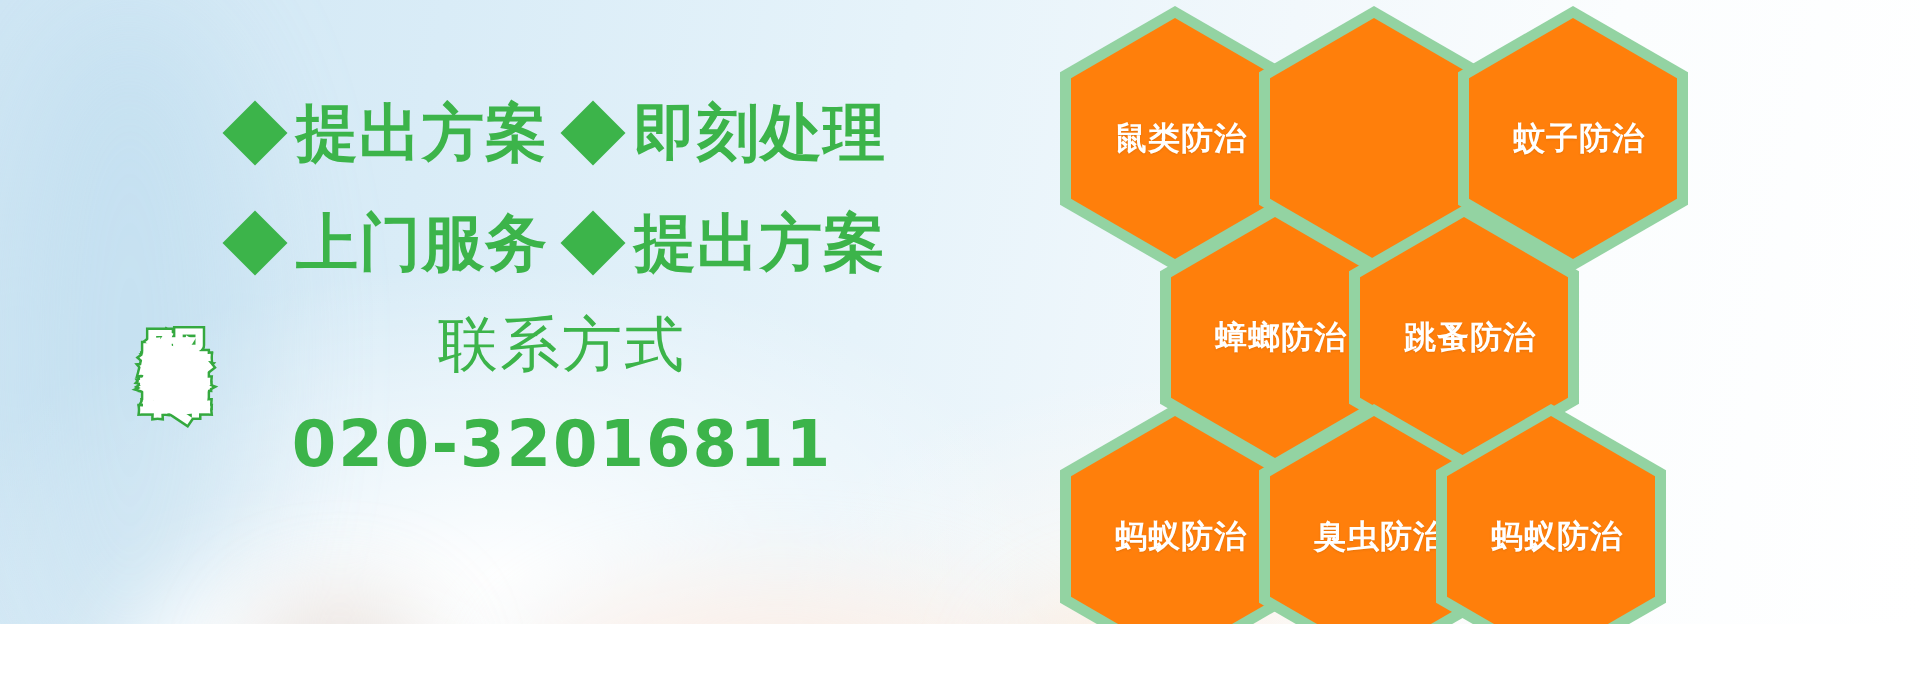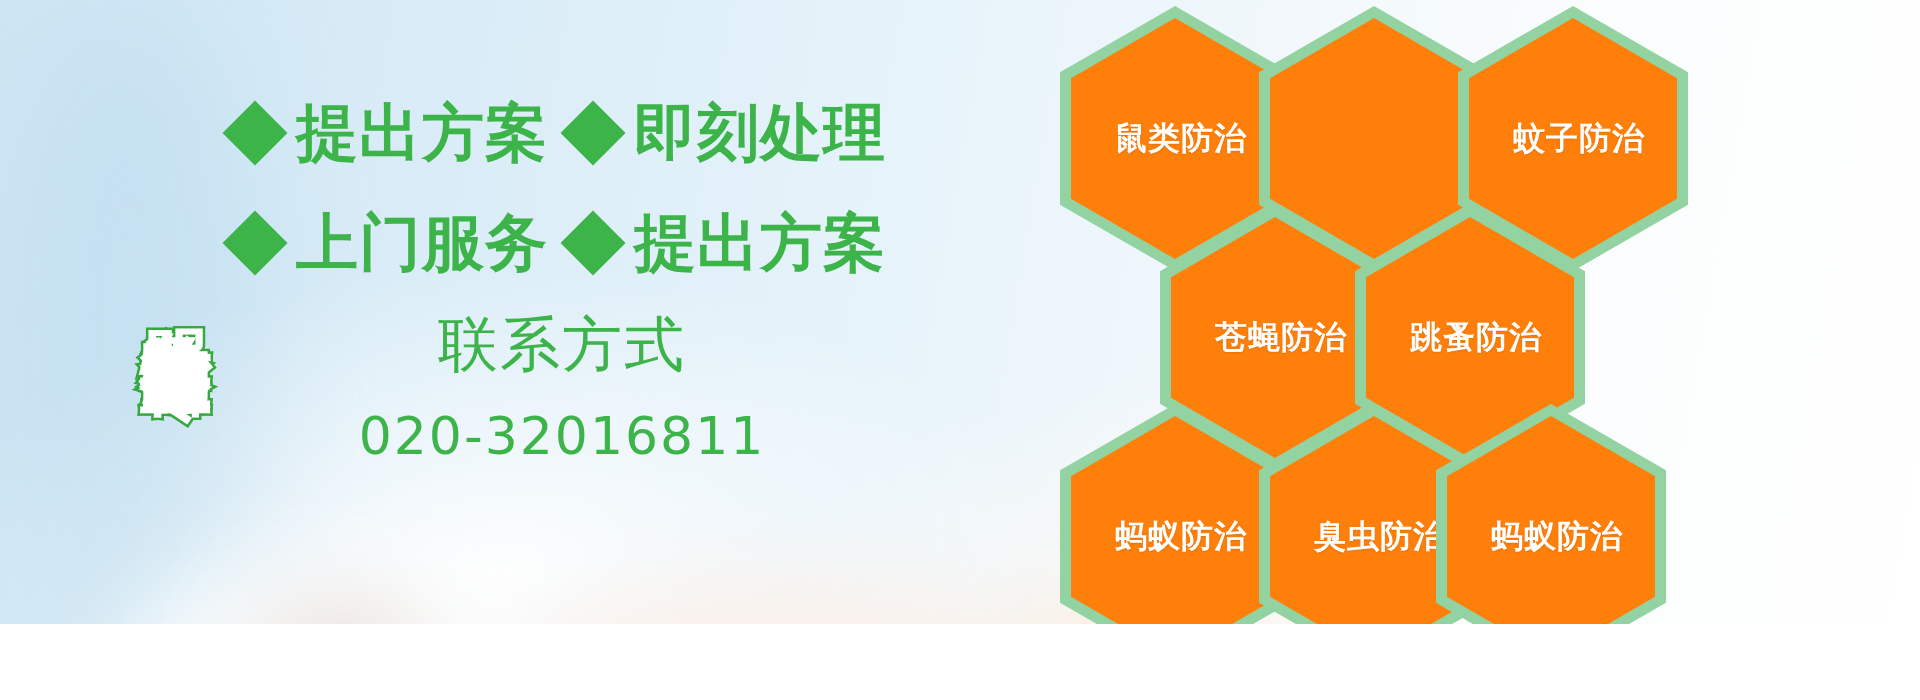--- a/index.html
+++ b/index.html
@@ -102,22 +102,22 @@
     text-align: center;
   }
   .contact-title {
     font-size: 60px;
     font-weight: 400;
     color: #3cb44a;
     line-height: 1.15;
     letter-spacing: 2px;
   }
   .contact-phone {
-    font-size: 52px;
-    font-weight: 400;
+    font-size: 64px;
+    font-weight: 700;
     color: #3cb44a;
     line-height: 1.35;
     letter-spacing: 2px;
     font-family: "DejaVu Sans", sans-serif;
   }
   .contact-phone.first { margin-top: 22px; }
 
   
   .honeycomb {
     position: absolute;
@@ -159,21 +159,21 @@
     white-space: nowrap;
     text-shadow: 0 1px 2px rgba(160,80,0,0.25);
     margin-left: 12px;
   }
 
   
   .hex.r0c0 { left:   0px; top:   6px; }
   .hex.r0c1 { left: 199px; top:   6px; }
   .hex.r0c2 { left: 398px; top:   6px; }
   .hex.r1c0 { left: 100px; top: 205px; }
-  .hex.r1c1 { left: 295px; top: 205px; }
+  .hex.r1c1 { left: 289px; top: 205px; }
   .hex.r2c0 { left:   0px; top: 404px; }
   .hex.r2c1 { left: 199px; top: 404px; }
   .hex.r2c2 { left: 376px; top: 404px; justify-content: center; }
 </style>
 </head>
 <body>
 
 <div class="banner">
 
   <div class="haze haze-e"></div>
@@ -226,21 +226,21 @@
       <div class="hex-inner"></div>
     </div>
 
     <div class="hex r0c2">
       <div class="hex-inner"></div>
       <span class="hex-label">蚊子防治</span>
     </div>
 
     <div class="hex r1c0">
       <div class="hex-inner"></div>
-      <span class="hex-label">苍蝇防治</span>
+      <span class="hex-label">蟑螂防治</span>
     </div>
 
     <div class="hex r1c1">
       <div class="hex-inner"></div>
       <span class="hex-label">跳蚤防治</span>
     </div>
 
     <div class="hex r2c0">
       <div class="hex-inner"></div>
       <span class="hex-label">蚂蚁防治</span>

